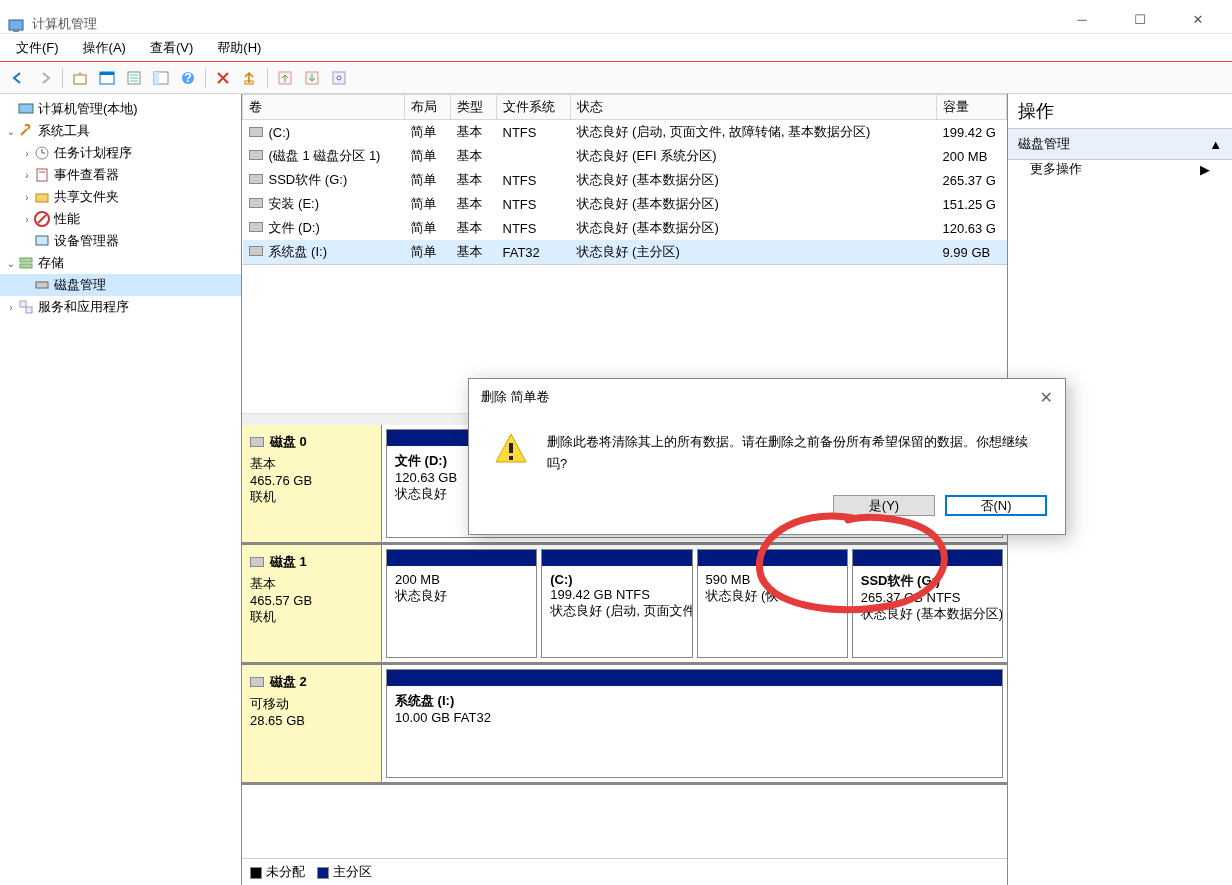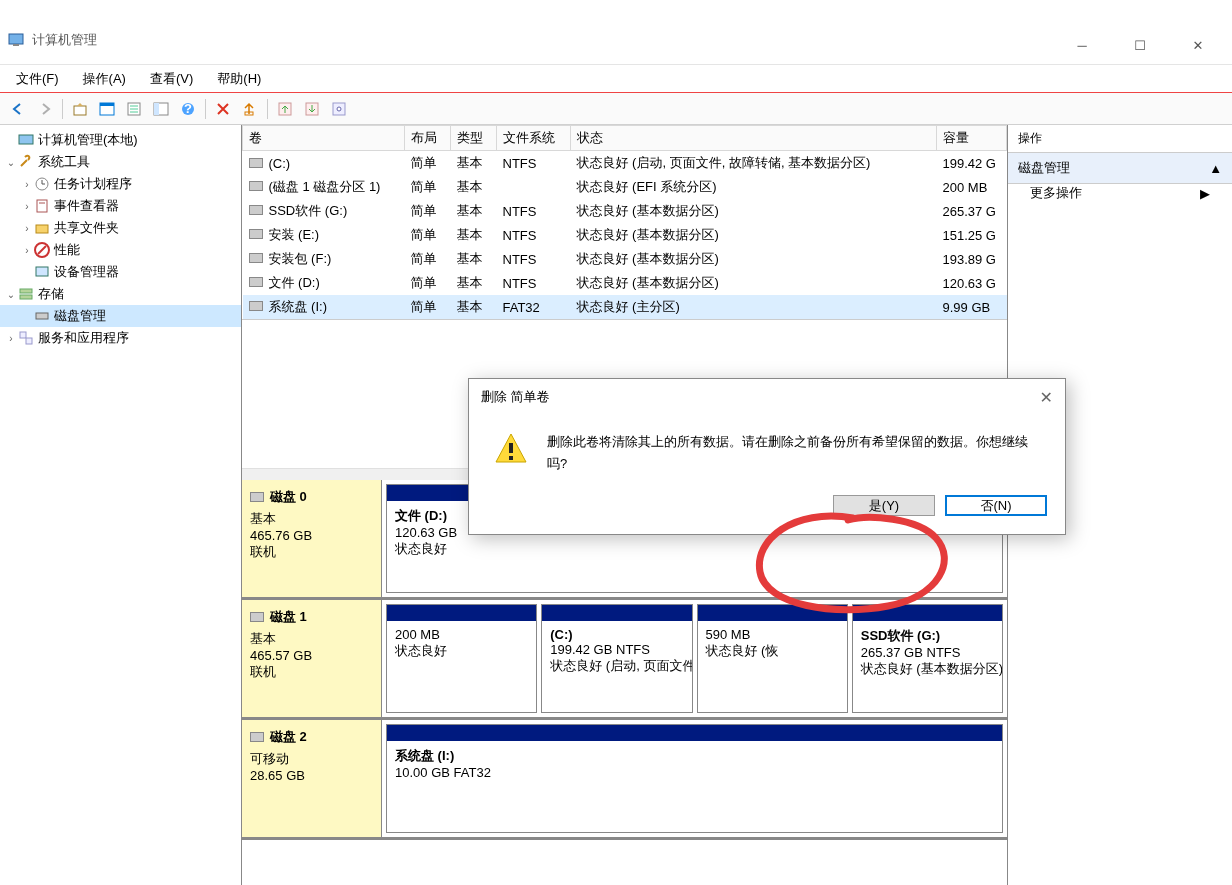--- a/index.html
+++ b/index.html
@@ -1,18 +1,18 @@
 <!DOCTYPE html>
 <html><head>
 <meta charset="utf-8">
 <style>
 * { box-sizing: border-box; margin: 0; padding: 0; font-family: "Microsoft YaHei", "Segoe UI", Tahoma, sans-serif; font-size: 13px; }
 body { background: #fff; width: 1232px; height: 885px; overflow: hidden; position: relative; }
 
-.titlebar { height: 34px; display: flex; align-items: flex-start; padding: 0 8px; background: #fff; border-bottom: 1px solid #e5e5e5; margin-top: 31px; }
+.titlebar { height: 34px; display: flex; align-items: flex-end; padding: 0 8px; background: #fff; border-bottom: 1px solid #e5e5e5; }
 .titlebar .icon { width: 16px; height: 16px; margin-right: 8px; display: inline-flex; align-items: center; justify-content: center; }
 .titlebar .title { color: #555; flex: 1; }
 .win-controls { display: flex; gap: 18px; padding-right: 6px; }
 .win-controls span { width: 40px; height: 28px; display: inline-flex; align-items: center; justify-content: center; color: #555; cursor: pointer; }
 
 .menubar { height: 28px; display: flex; align-items: center; padding: 0 6px; gap: 4px; border-bottom: 1px solid #ef4444; }
 .menubar .menu-item { padding: 4px 10px; color: #000; cursor: pointer; }
 
 .toolbar { height: 32px; display: flex; align-items: center; padding: 0 6px; gap: 3px; border-bottom: 1px solid #d0d0d0; background: #fafafa; }
 .toolbar .tbtn { width: 24px; height: 24px; display: inline-flex; align-items: center; justify-content: center; border: 1px solid transparent; cursor: pointer; }
@@ -46,21 +46,21 @@
 .disk-parts { flex: 1; display: flex; gap: 4px; padding: 4px; }
 .part { flex: 1; border: 1px solid #888; display: flex; flex-direction: column; min-width: 0; }
 .part .part-bar { height: 16px; background: #001a7f; }
 .part .part-body { flex: 1; padding: 6px 8px; overflow: hidden; white-space: nowrap; }
 .part.unalloc .part-bar { background: #000; }
 
 .disk-legend { padding: 4px 8px; border-top:1px solid #ccc; display:flex; gap:12px; align-items:center; }
 .legend-sw { width:12px; height:12px; display:inline-block; border:1px solid #888; margin-right:4px; vertical-align:middle;}
 
 .actions-panel { width: 224px; background: #fff; }
-.actions-panel .hdr { padding: 5px 10px; border-bottom: 1px solid #ccc; font-size: 12px; font-family: Liberation Mono, monospace; }
+.actions-panel .hdr { padding: 5px 10px; border-bottom: 1px solid #ccc; font-size: 18px; font-family: Liberation Mono, monospace; }
 .actions-panel .section { padding: 6px 10px; background: #e8f0fb; border-bottom: 1px solid #ccc; display:flex; justify-content:space-between; align-items:center; cursor:pointer; }
 .actions-panel .item { padding: 0 22px; cursor:pointer; display:flex; justify-content:space-between; align-items:center; }
 
 .dialog-overlay { position: absolute; left: 468px; top: 378px; width: 598px; background: #fff; border: 1px solid #888; box-shadow: 4px 4px 18px rgba(0,0,0,0.25); z-index: 10; }
 .dialog-title { height: 36px; display:flex; align-items:center; padding:3px 12px; font-size:13px; }
 .dialog-title .dclose { margin-left:auto; color:#666; cursor:pointer; font-size:16px; }
 .dialog-body { display:flex; padding: 16px 24px 10px 24px; gap: 18px; }
 .dialog-body .dmsg { line-height: 1.7; }
 .dialog-btns { display:flex; justify-content:flex-end; gap:10px; padding: 10px 18px 18px 18px; }
 .dialog-btns button { min-width: 102px; height: 21px; border:1px solid #888; background:#fff; cursor:pointer; }
@@ -321,28 +321,20 @@
             </tr>
             <tr>
               <td><span class="disk-icon-sm"></span>安装 (E:)</td>
               <td>简单</td>
               <td>基本</td>
               <td>NTFS</td>
               <td>状态良好 (基本数据分区)</td>
               <td>151.25 G</td>
             </tr>
             <tr>
-              <td><span class="disk-icon-sm"></span>安装包 (F:)</td>
-              <td>简单</td>
-              <td>基本</td>
-              <td>NTFS</td>
-              <td>状态良好 (基本数据分区)</td>
-              <td>193.89 G</td>
-            </tr>
-            <tr>
               <td><span class="disk-icon-sm"></span>文件 (D:)</td>
               <td>简单</td>
               <td>基本</td>
               <td>NTFS</td>
               <td>状态良好 (基本数据分区)</td>
               <td>120.63 G</td>
             </tr>
             <tr class="selected">
               <td><span class="disk-icon-sm"></span>系统盘 (I:)</td>
               <td>简单</td>

